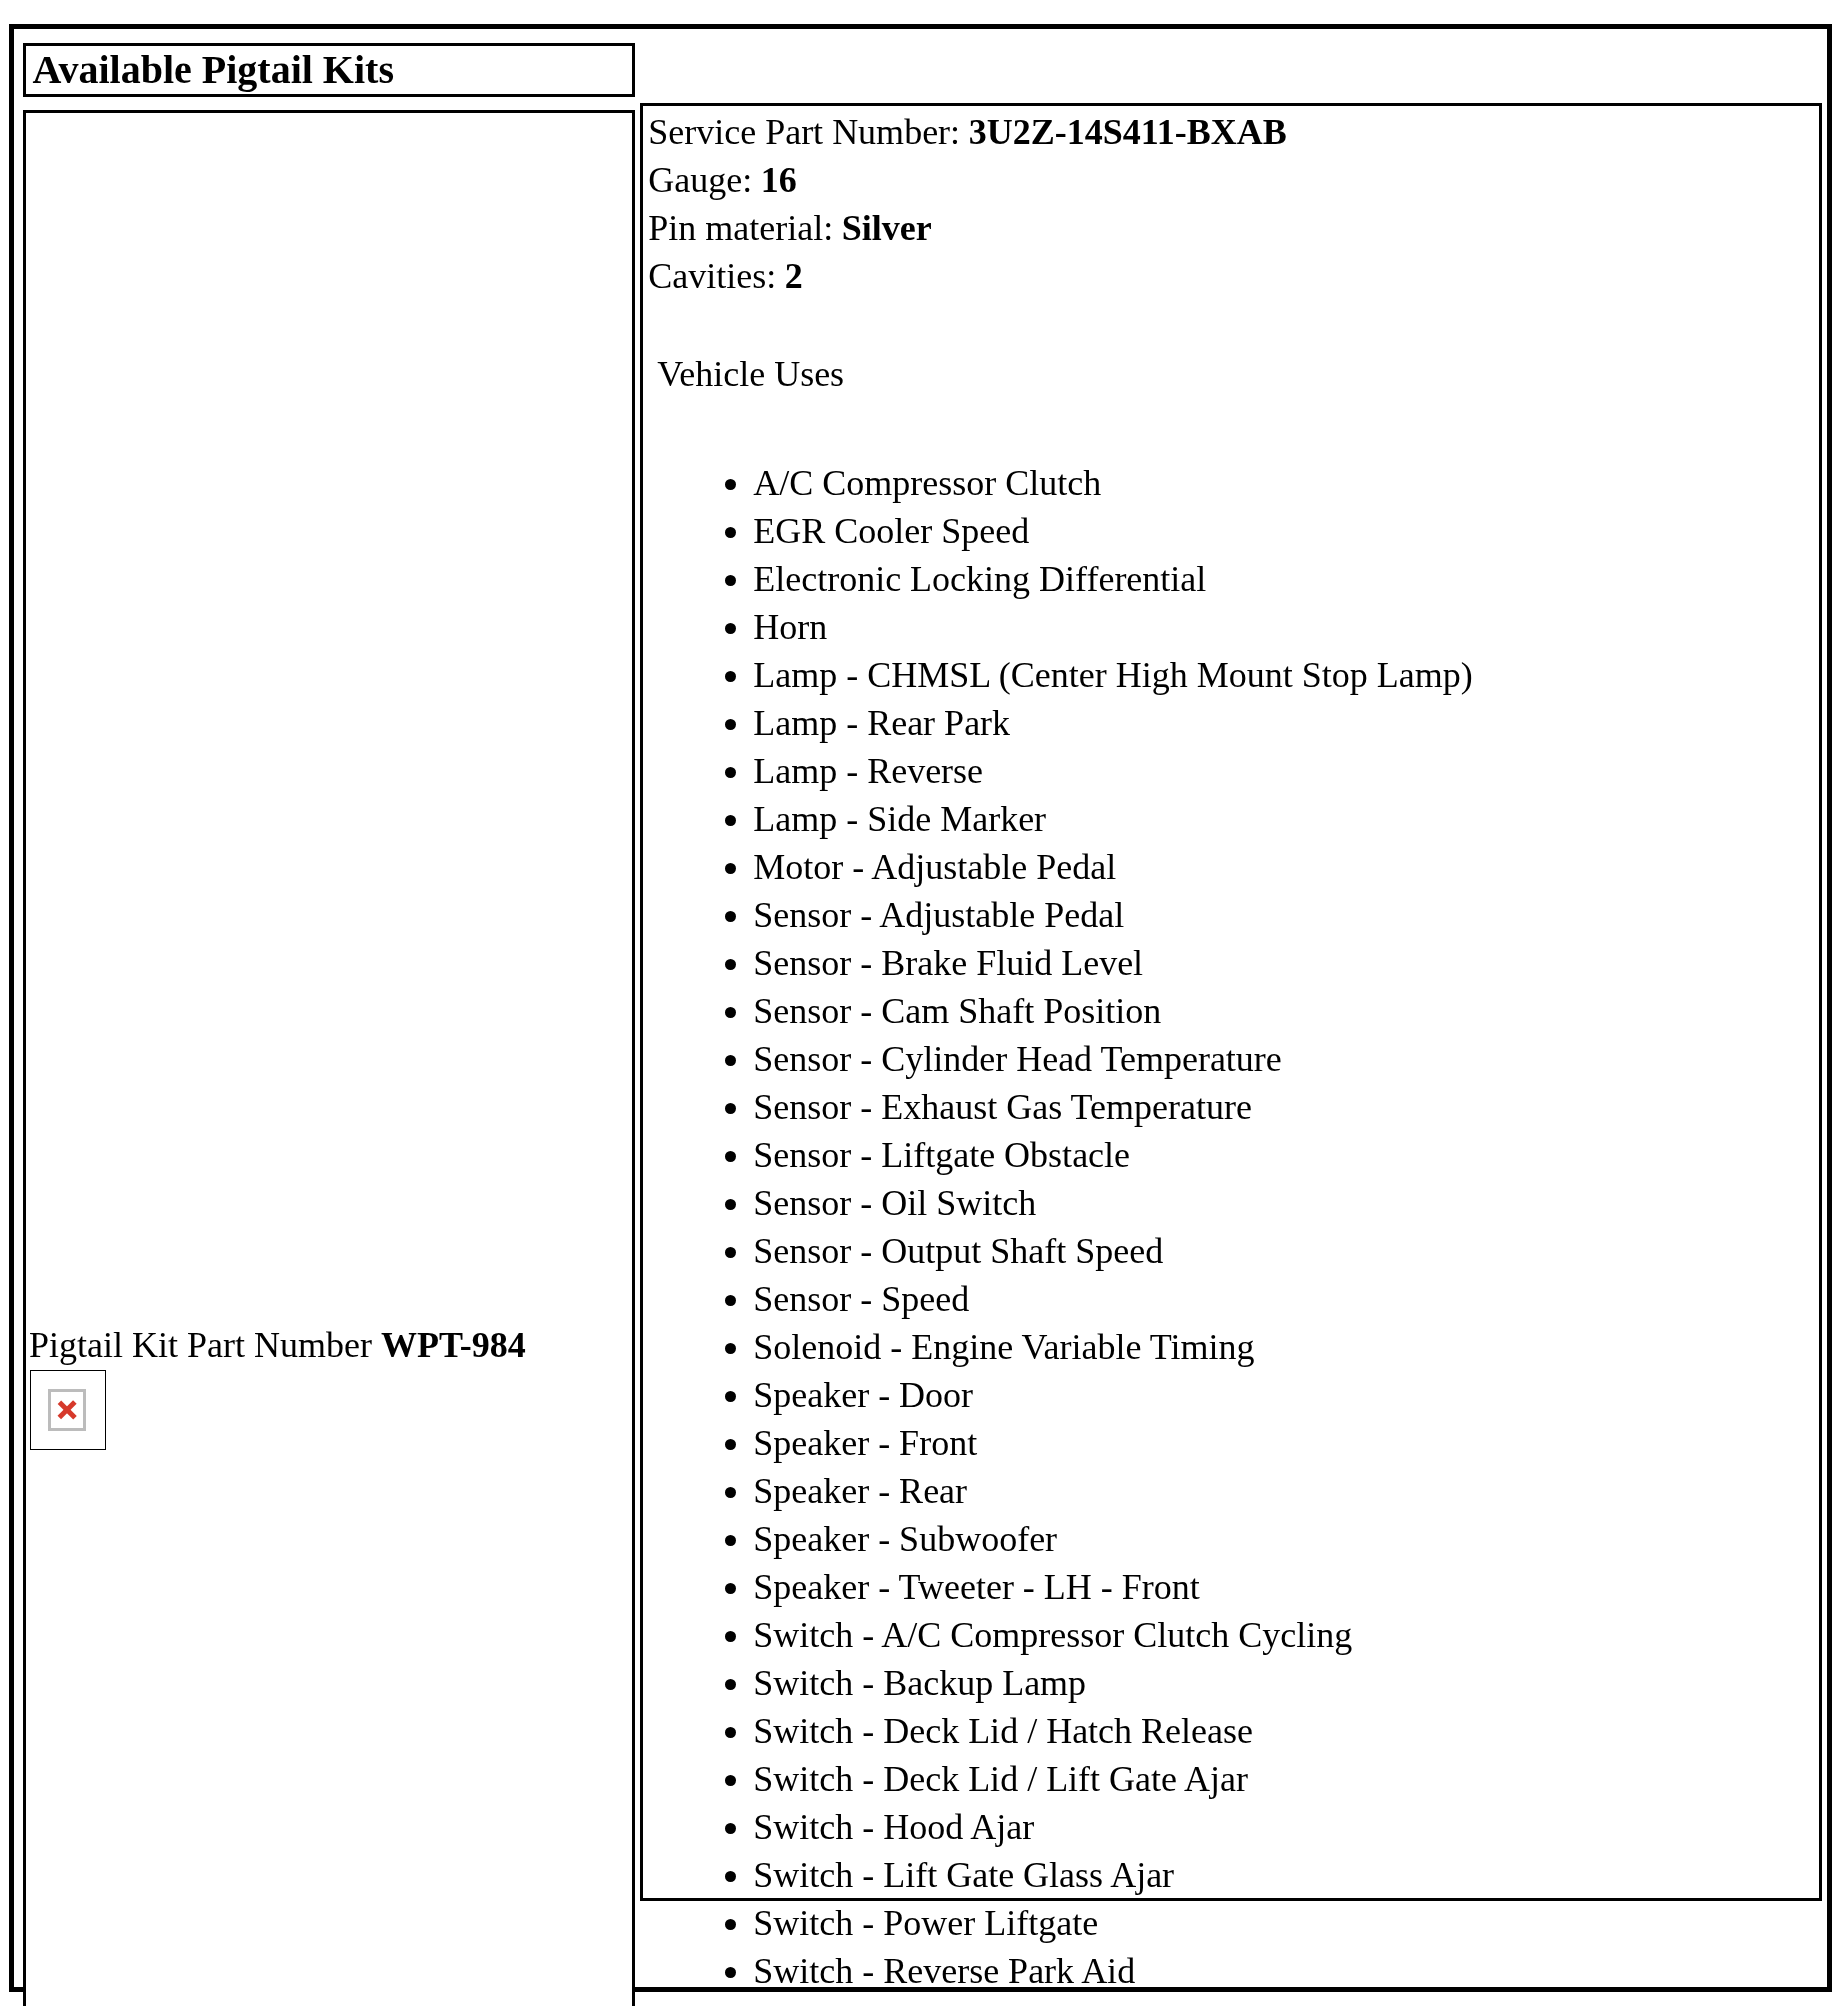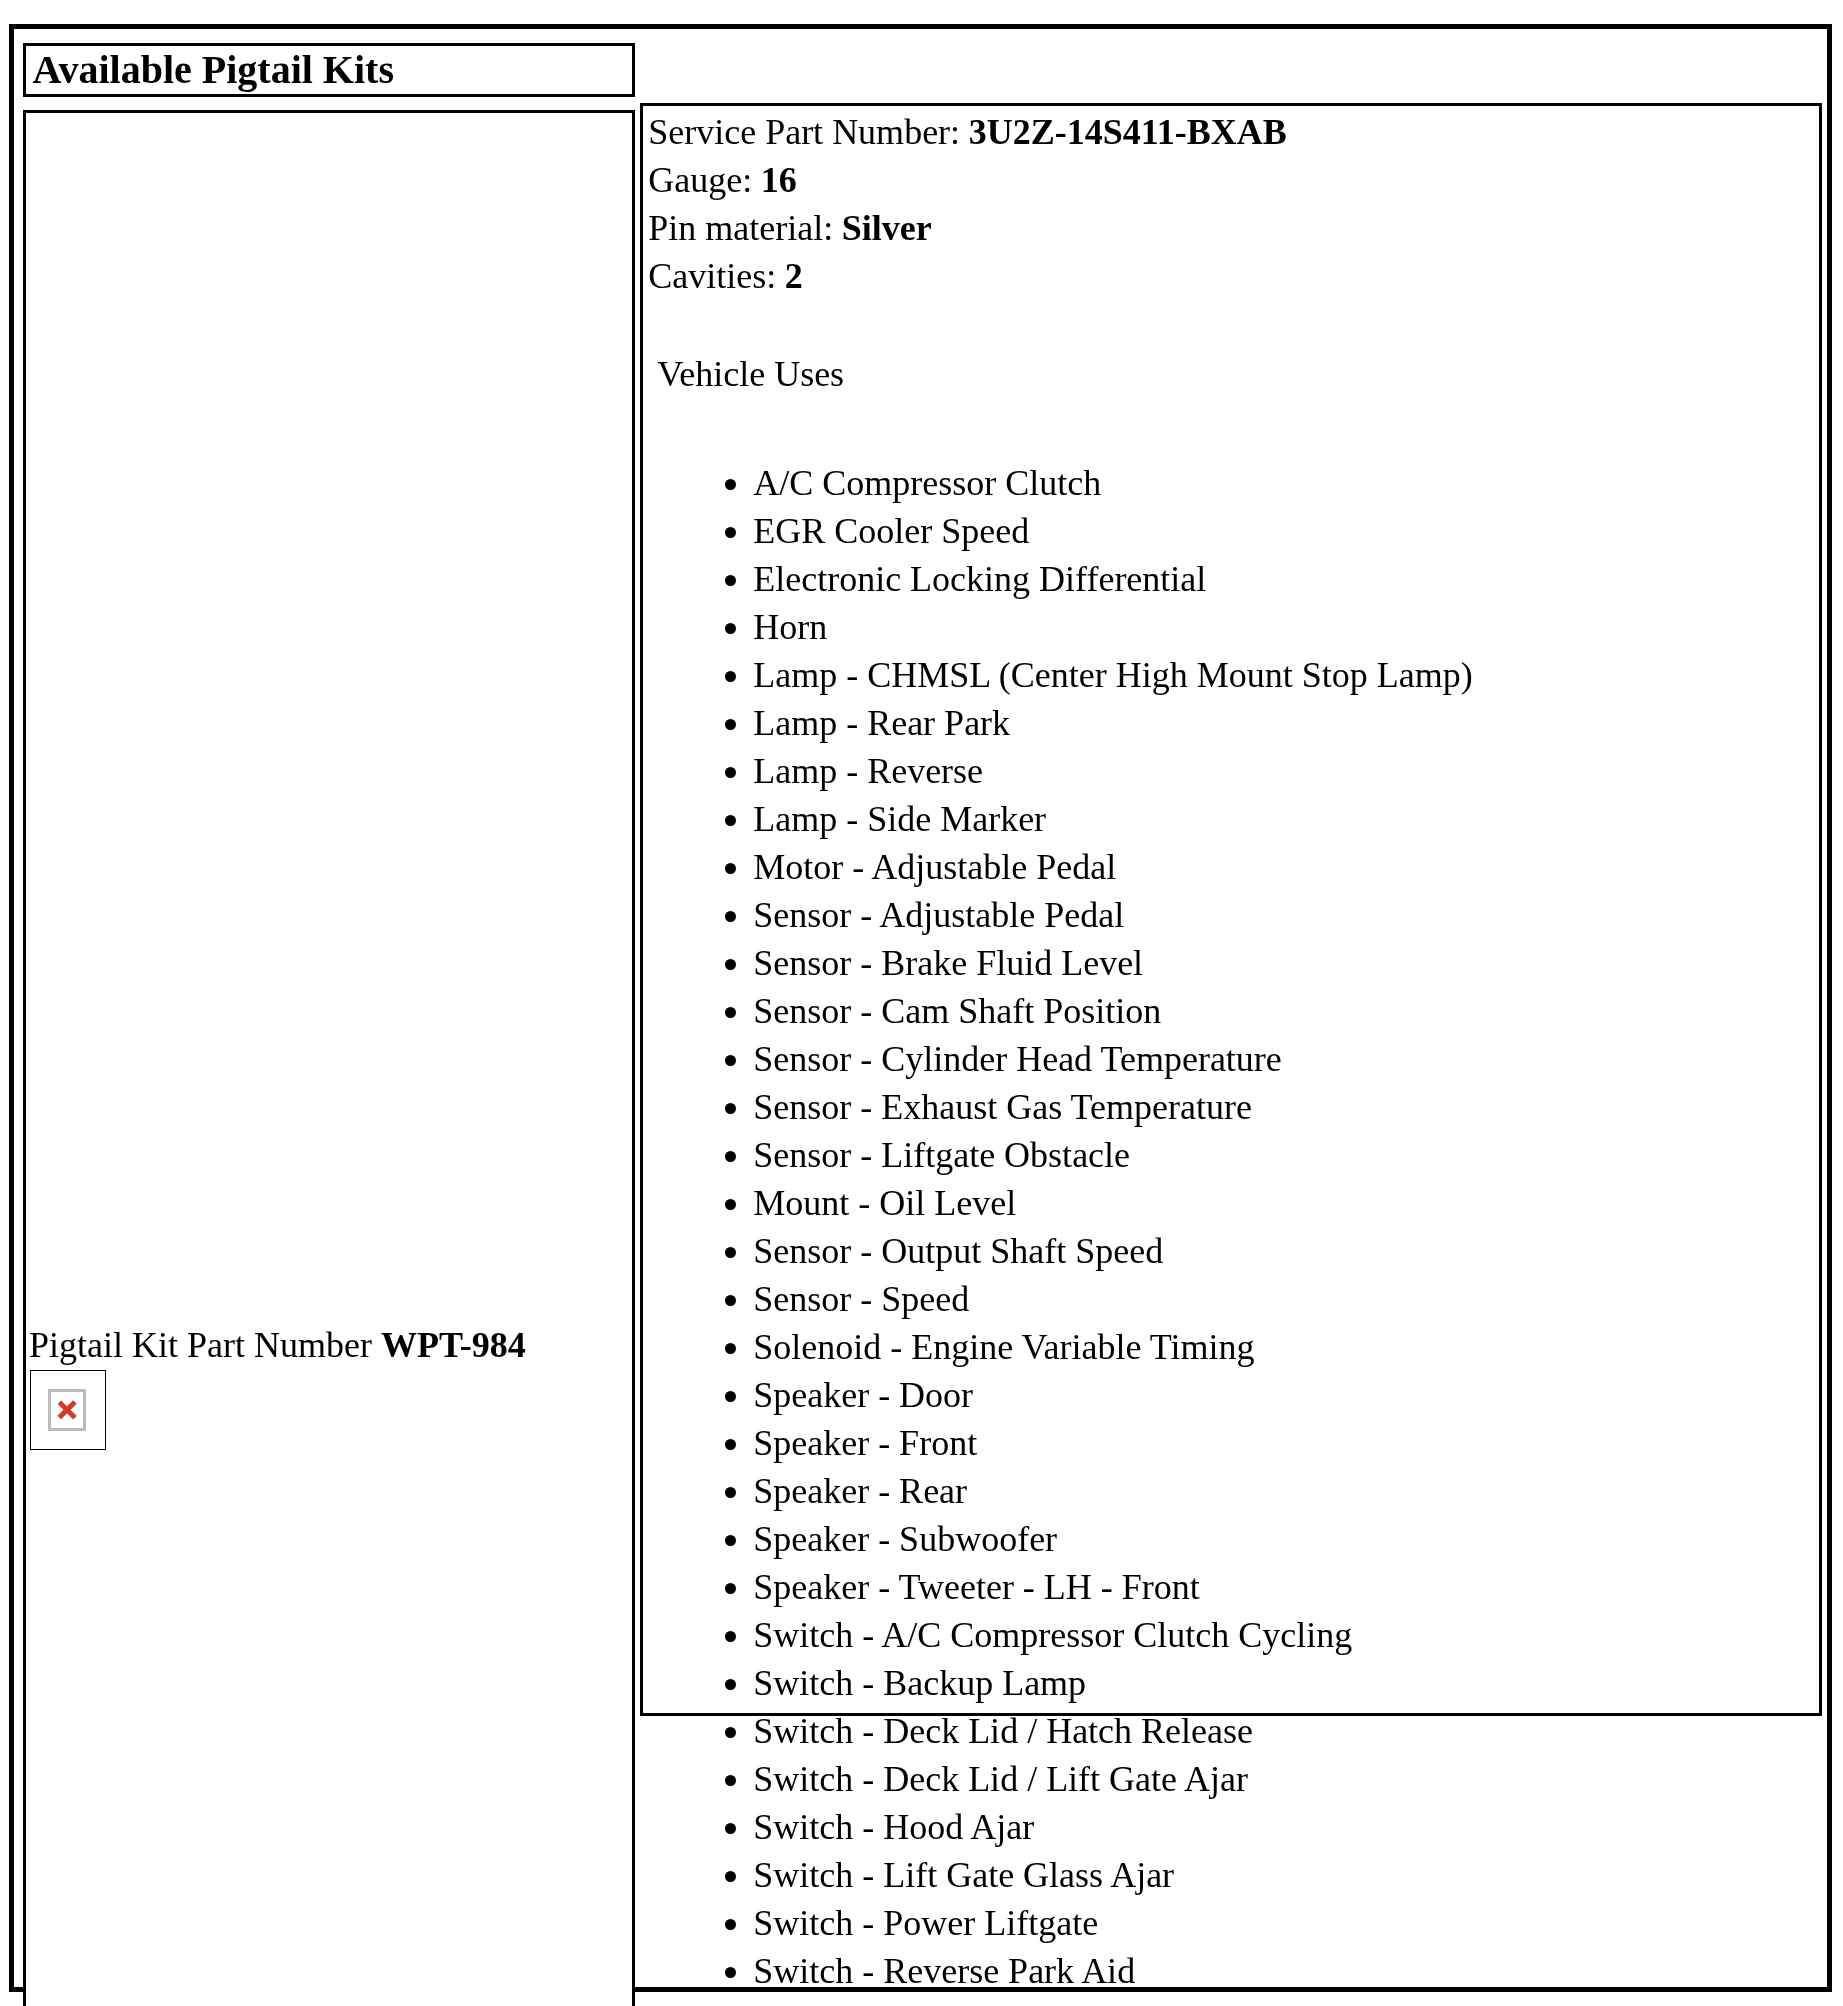--- a/index.html
+++ b/index.html
@@ -36,21 +36,21 @@
     white-space:nowrap;
     overflow:hidden;
   }
   .kit-cell{
     left:22.5px;top:110px;
     width:612px;height:2004px;
     padding:1.7px 0 0 3.5px;
   }
   .details-cell{
     left:640px;top:103px;
-    width:1182px;height:1613px;
+    width:1182px;height:1798px;
     padding:1.7px 0 0 5.2px;
   }
   .kit-label-line{
     margin-top:1206px;
     white-space:nowrap;
   }
   .img-placeholder{
     margin-top:1.7px;margin-left:0.9px;
     width:76px;height:80px;
     border:1.7px solid #000;
@@ -156,21 +156,21 @@
         <li>Sensor - Brake Fluid Level</li>
 
         <li>Sensor - Cam Shaft Position</li>
 
         <li>Sensor - Cylinder Head Temperature</li>
 
         <li>Sensor - Exhaust Gas Temperature</li>
 
         <li>Sensor - Liftgate Obstacle</li>
 
-        <li>Mount - Oil Level</li>
+        <li>Sensor - Oil Switch</li>
 
         <li>Sensor - Output Shaft Speed</li>
 
         <li>Sensor - Speed</li>
 
         <li>Solenoid - Engine Variable Timing</li>
 
         <li>Speaker - Door</li>
 
         <li>Speaker - Front</li>

